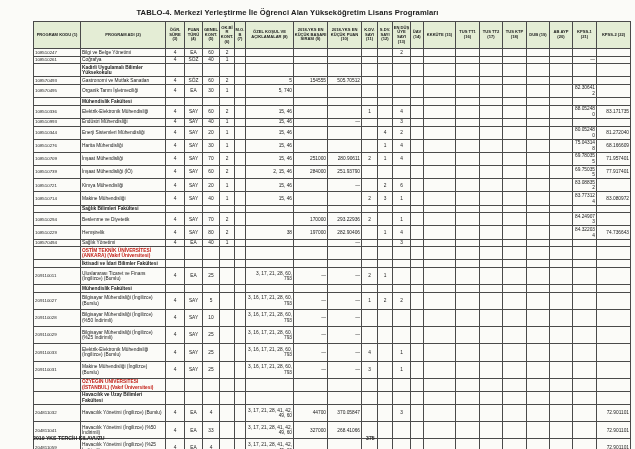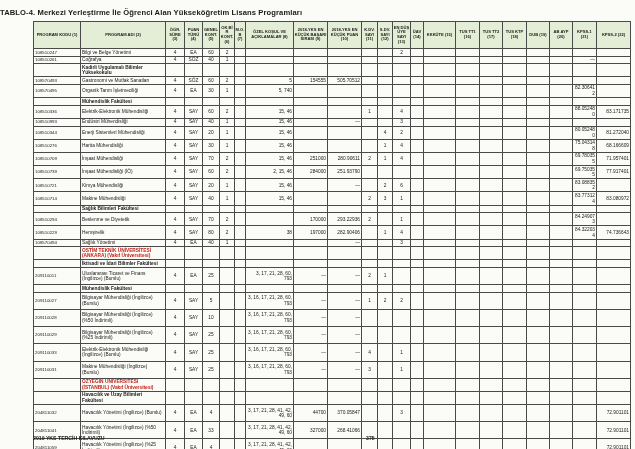--- a/index.html
+++ b/index.html
@@ -3,21 +3,21 @@
 <meta charset="utf-8">
 <style>
   html,body{margin:0;padding:0;}
   body{
     width:635px;height:449px;overflow:hidden;position:relative;
     background:#fbfbf8;color:#1a1a1a;
     font-family:"Liberation Sans", sans-serif;
   }
   .page-title{
     position:absolute;top:8px;left:0;width:575px;
-    font-size:7.6px;font-weight:bold;letter-spacing:.1px;
+    text-align:center;font-size:7.6px;font-weight:bold;letter-spacing:.1px;
   }
   .table-wrap{position:absolute;left:33px;top:21px;width:598px;}
   table{
     border-collapse:collapse;table-layout:fixed;width:597px;
     font-size:4.8px;line-height:5.6px;
   }
   th,td{
     border:0.5px solid #4a4a4a;
     padding:0.5px 1px;overflow:hidden;vertical-align:middle;
     word-wrap:break-word;

